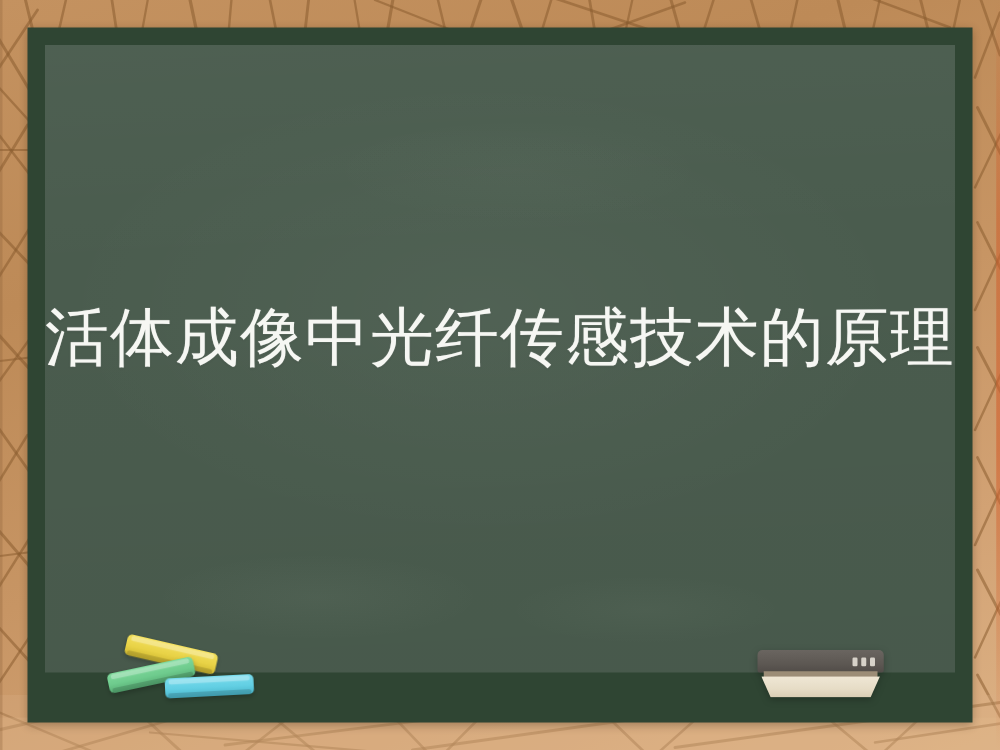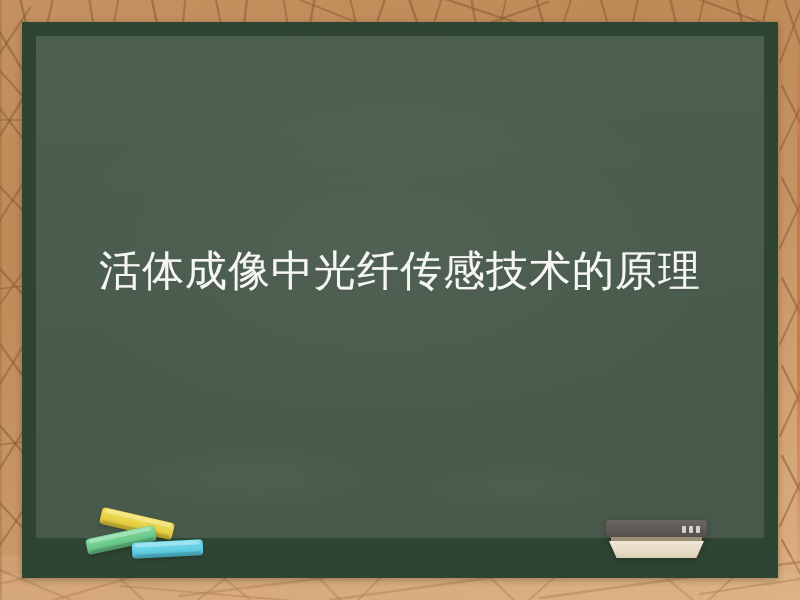--- a/index.html
+++ b/index.html
@@ -99,21 +99,21 @@
 
   
   #board-text {
     position: absolute;
     left: 0;
     top: 198px;
     width: 728px;
     text-align: center;
     color: #f6f7f3;
     font-family: "Liberation Serif", "DejaVu Serif", serif;
-    font-size: 42px;
+    font-size: 51px;
     line-height: 74px;
     letter-spacing: 1px;
     white-space: pre-wrap;
     text-shadow: 0 0 1px rgba(255,255,255,0.45),
                  0 1px 2px rgba(0,0,0,0.12);
   }
 
   
   .chalk {
     position: absolute;

